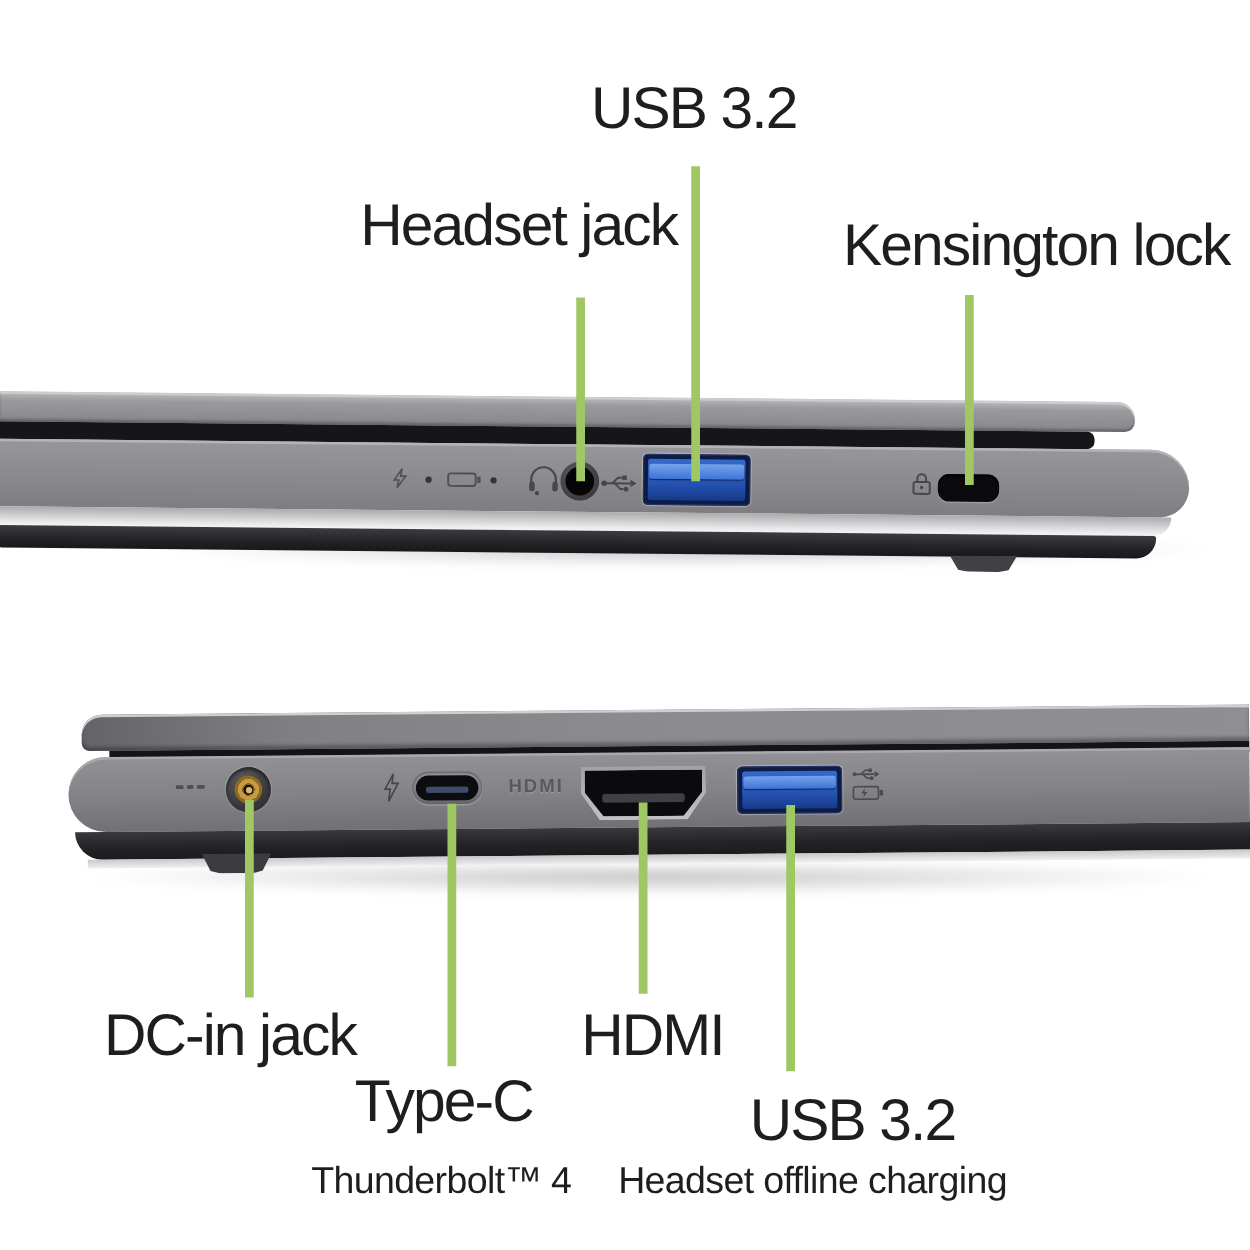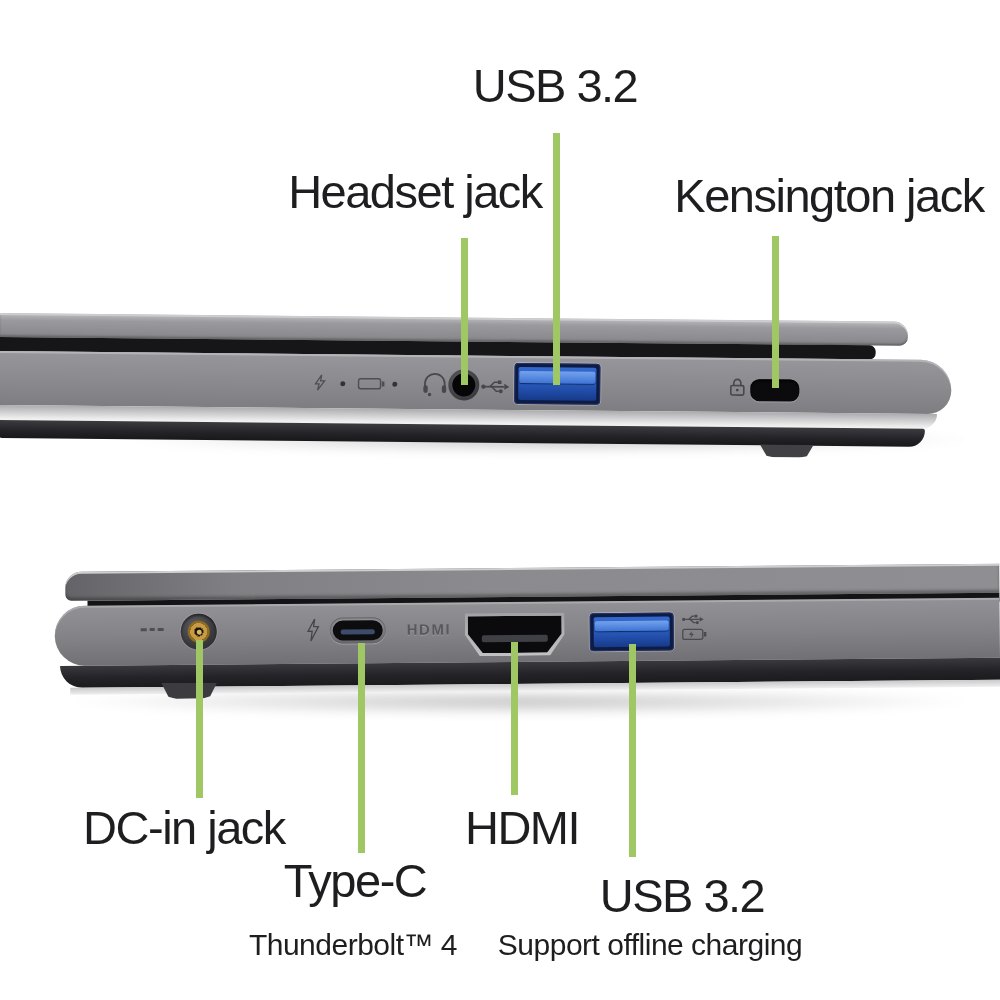--- a/index.html
+++ b/index.html
@@ -105,22 +105,22 @@
   svg{display:block;}
 </style>
 </head>
 <body style="background: rgb(255, 255, 255);">
 
 <div class="canvas">
 
   <section>
 
     <div class="callout" style="left:555px;top:60px">USB 3.2</div>
-    <div class="callout" style="left:415px;top:166px">Headset jack</div>
-    <div class="callout" style="left:829px;top:170px">Kensington jack</div>
+    <div class="callout" style="left:415px;top:154px">Headset jack</div>
+    <div class="callout" style="left:829px;top:170px">Kensington lock</div>
 
     <div class="leader" style="left:553px;top:133px;height:252px"></div>
     <div class="leader" style="left:461px;top:238px;height:147px"></div>
     <div class="leader" style="left:772px;top:236px;height:152px"></div>
 
     <div class="shadow shadow-top"></div>
 
     <div class="device device-top">
       <div class="layer t-lid"></div>
       <div class="layer t-gap"></div>
@@ -256,16 +256,16 @@
     <div class="leader" style="left:196px;top:640px;height:158px"></div>
     <div class="leader" style="left:358px;top:643px;height:210px"></div>
     <div class="leader" style="left:511px;top:642px;height:153px"></div>
     <div class="leader" style="left:629px;top:644px;height:213px"></div>
 
     <div class="callout" style="left:184px;top:802px">DC-in jack</div>
     <div class="callout" style="left:522px;top:802px">HDMI</div>
     <div class="callout" style="left:355px;top:855px">Type-C</div>
     <div class="callout" style="left:682px;top:870px">USB 3.2</div>
     <div class="callout sub" style="left:353px;top:928px">Thunderbolt™ 4</div>
-    <div class="callout sub" style="left:650px;top:928px">Support offline charging</div>
+    <div class="callout sub" style="left:650px;top:928px">Headset offline charging</div>
   </section>
 
 </div>
 
 </body></html>

